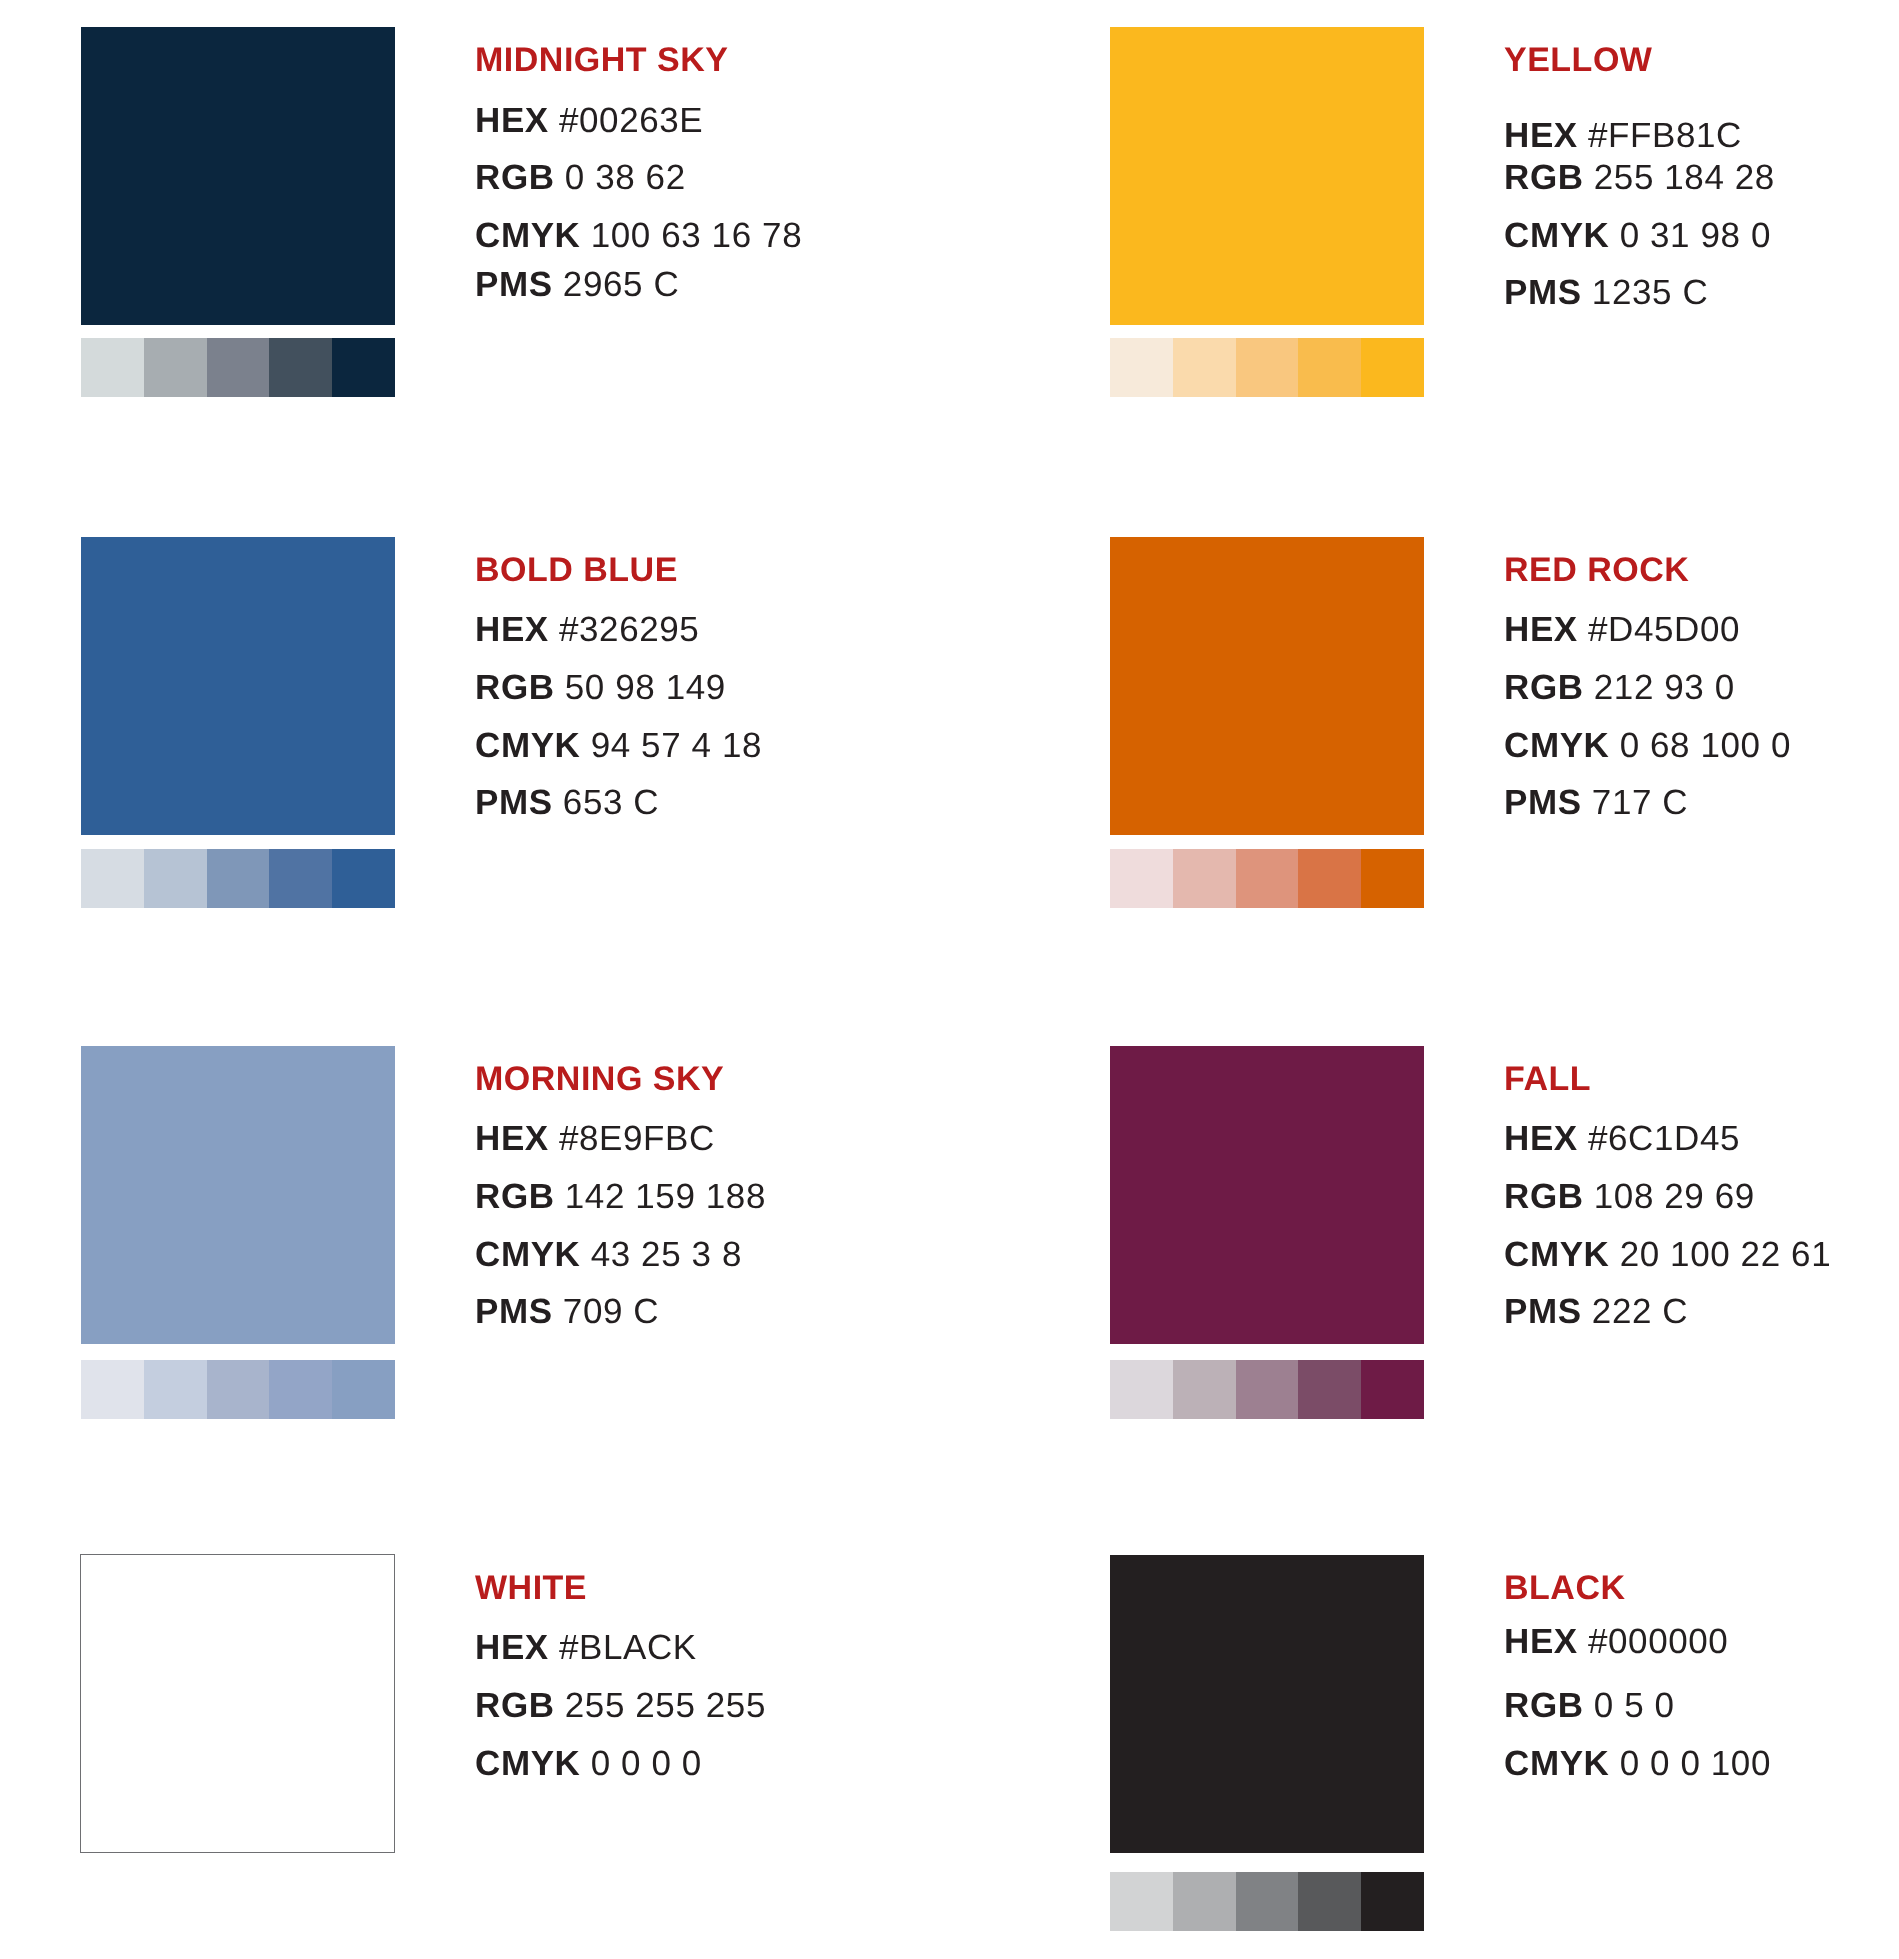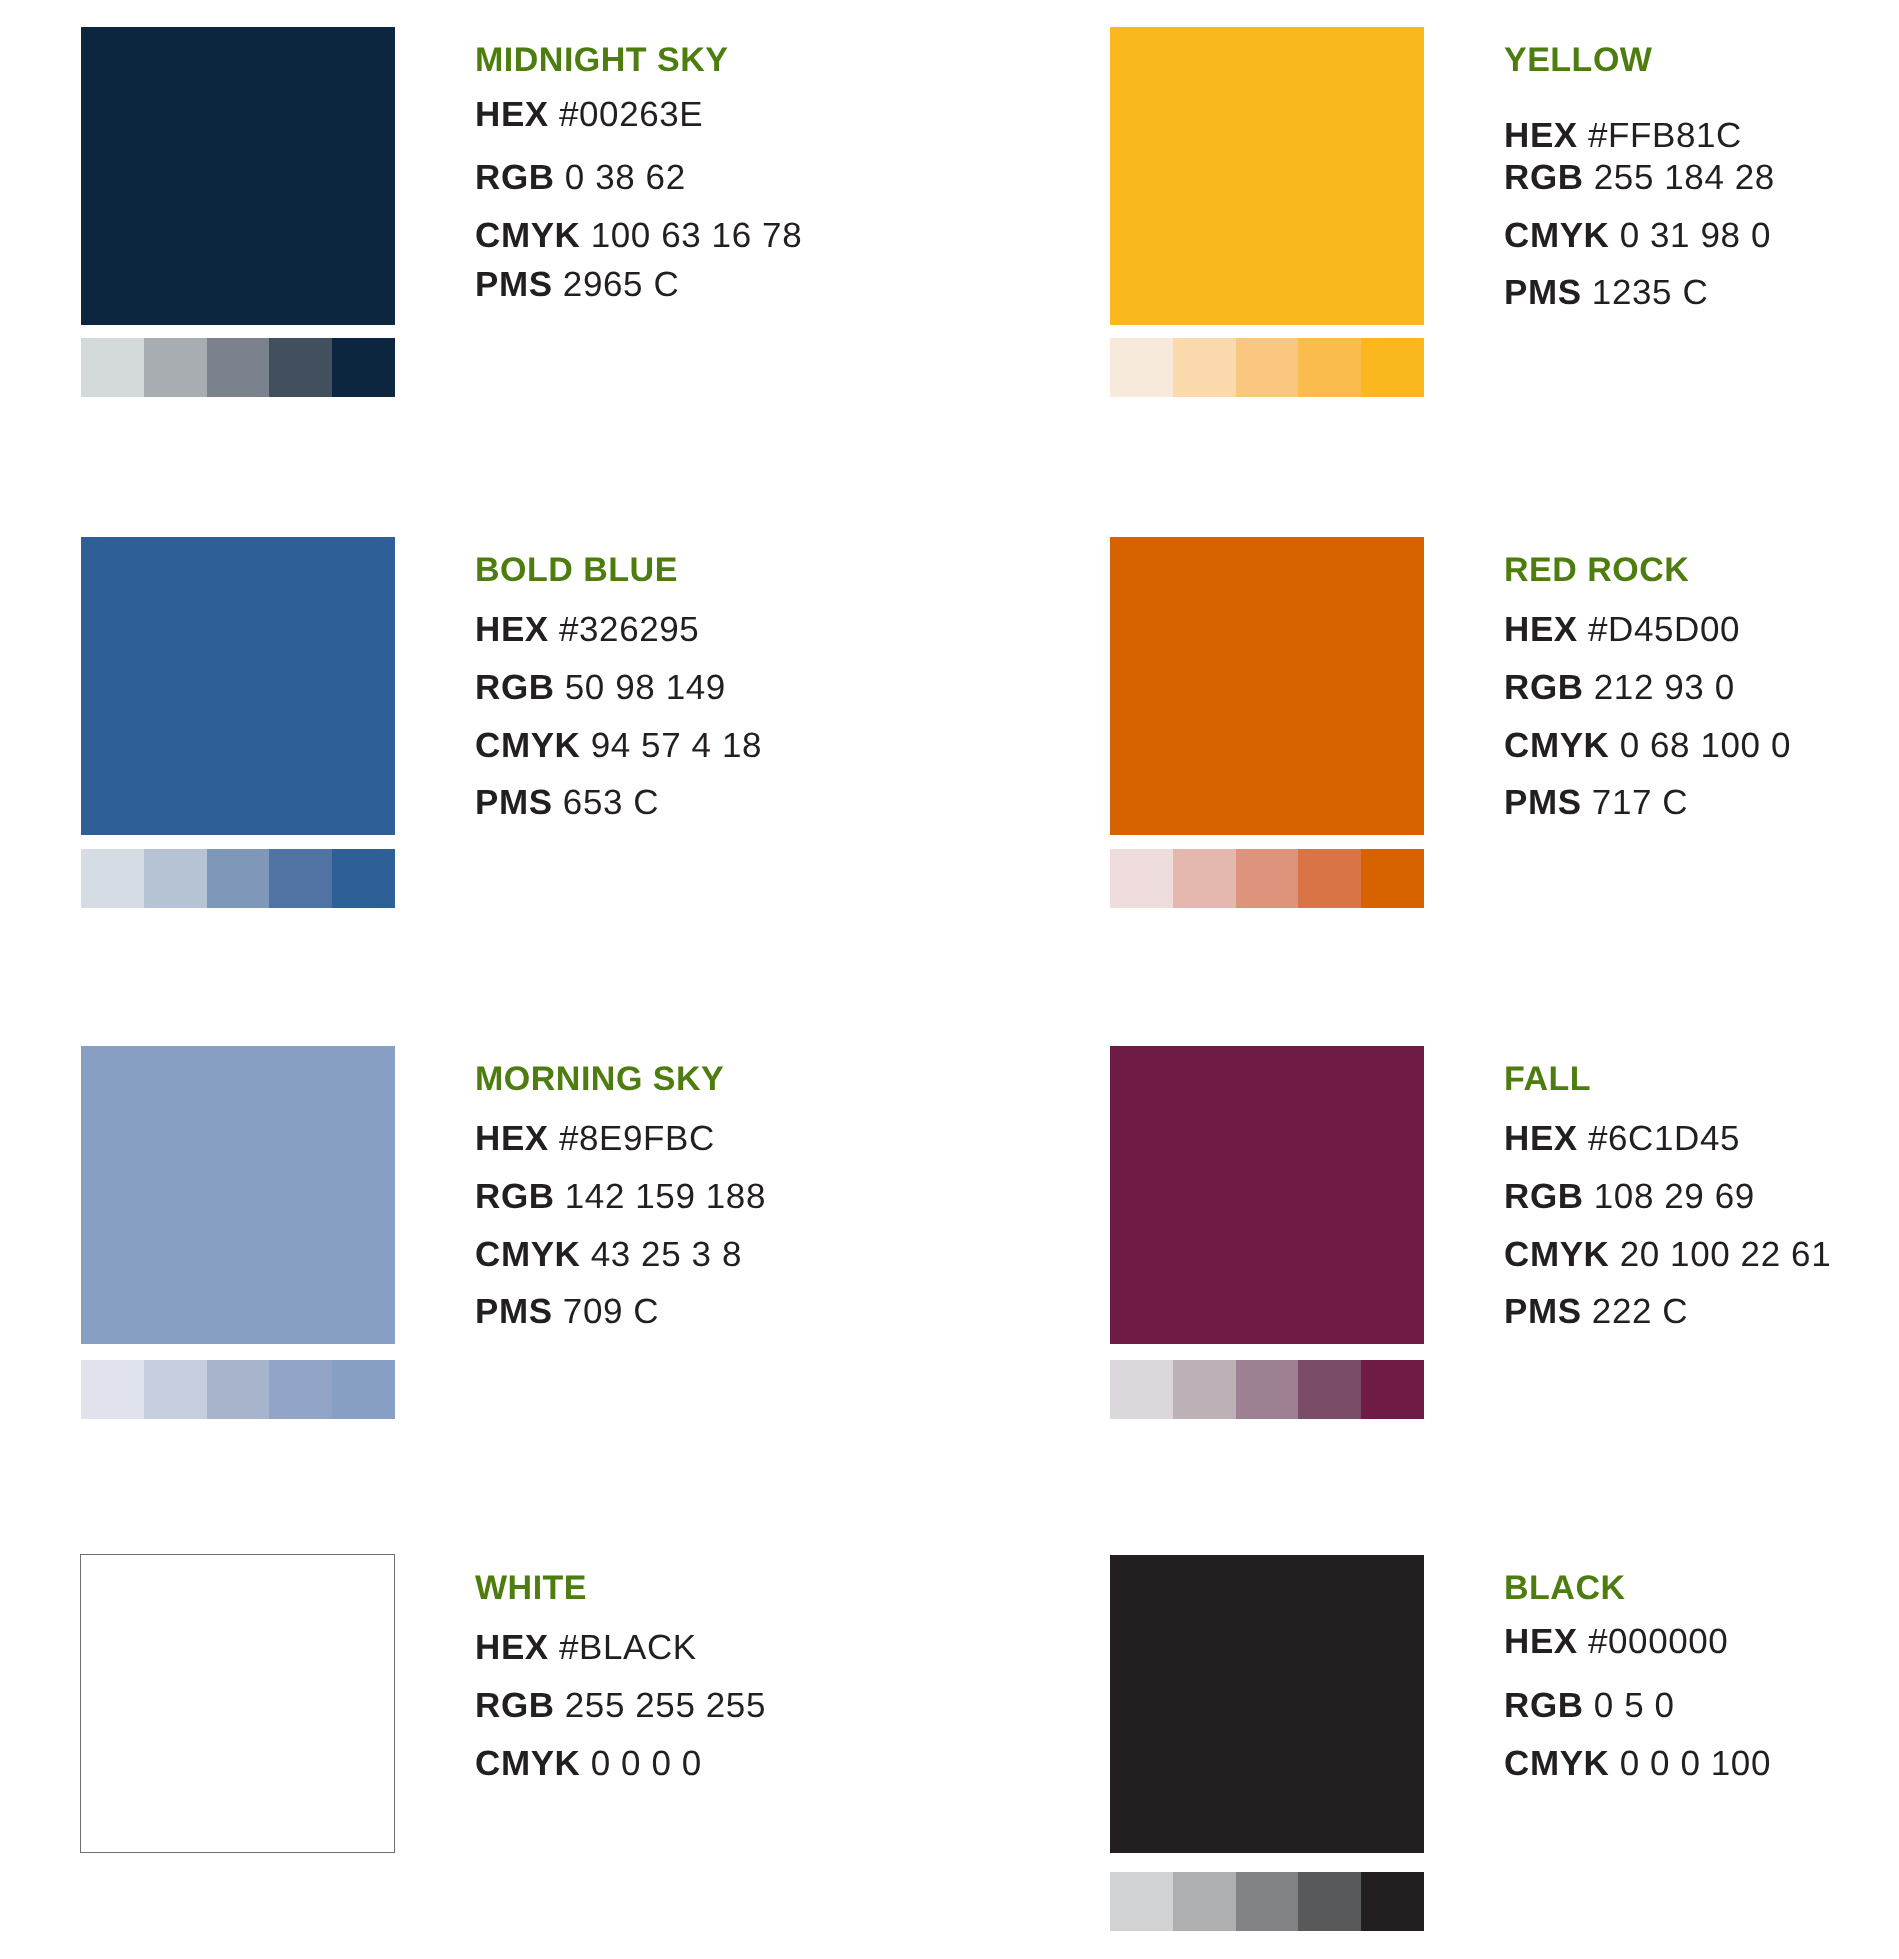--- a/index.html
+++ b/index.html
@@ -10,42 +10,42 @@
        text-rendering:geometricPrecision;}
   #sheet{position:relative;width:1900px;height:1959px;overflow:hidden;}
   .cell{position:absolute;}
   .chip{position:absolute;left:0;top:0;width:314px;height:298px;}
   .chip.outlined{background:#FFFFFF;border:1.9px solid var(--swatch-border,#6E6F72);
                  left:-0.9px;top:-0.9px;width:313px;height:297px;box-sizing:content-box;}
   .tints{position:absolute;left:0;top:312px;width:314px;height:59px;display:flex;}
   .tints span{flex:1 1 0;height:100%;}
   .info{position:absolute;left:394px;top:0;}
   .name{position:absolute;left:0;top:16.3px;font-size:34px;font-weight:700;
-        color:#4d7c0f;letter-spacing:0.5px;white-space:nowrap;line-height:1;}
+        color:#b91c1c;letter-spacing:0.5px;white-space:nowrap;line-height:1;}
   .row{position:absolute;left:0;font-size:35px;color:#231F20;
        white-space:nowrap;line-height:1;letter-spacing:0.6px;}
   .row b{font-weight:700;}
   .row span{font-weight:400;margin-left:10.2px;}
 </style>
 </head>
 <body style="background: rgb(255, 255, 255);">
 
 <div id="sheet">
 <div class="cell" style="left:81px;top:27px">
       <div class="chip" style="background:#0B263E"></div>
       <div class="tints" style="top:311px">
         <span style="background:#D4DADB"></span>
         <span style="background:#A7ADB1"></span>
         <span style="background:#7B818D"></span>
         <span style="background:#42505D"></span>
         <span style="background:#0B263E"></span>
       </div>
       <div class="info">
         <div class="name">MIDNIGHT SKY</div>
-        <div class="row" style="top:70px"><b>HEX</b><span>#00263E</span></div>
+        <div class="row" style="top:76px"><b>HEX</b><span>#00263E</span></div>
         <div class="row" style="top:133px"><b>RGB</b><span>0 38 62</span></div>
         <div class="row" style="top:191px"><b>CMYK</b><span>100 63 16 78</span></div>
         <div class="row" style="top:240px"><b>PMS</b><span>2965 C</span></div>
       </div>
     </div>
 <div class="cell" style="left:1110px;top:27px">
       <div class="chip" style="background:#FBB81E"></div>
       <div class="tints" style="top:311px">
         <span style="background:#F7EADA"></span>
         <span style="background:#FADAAC"></span>

